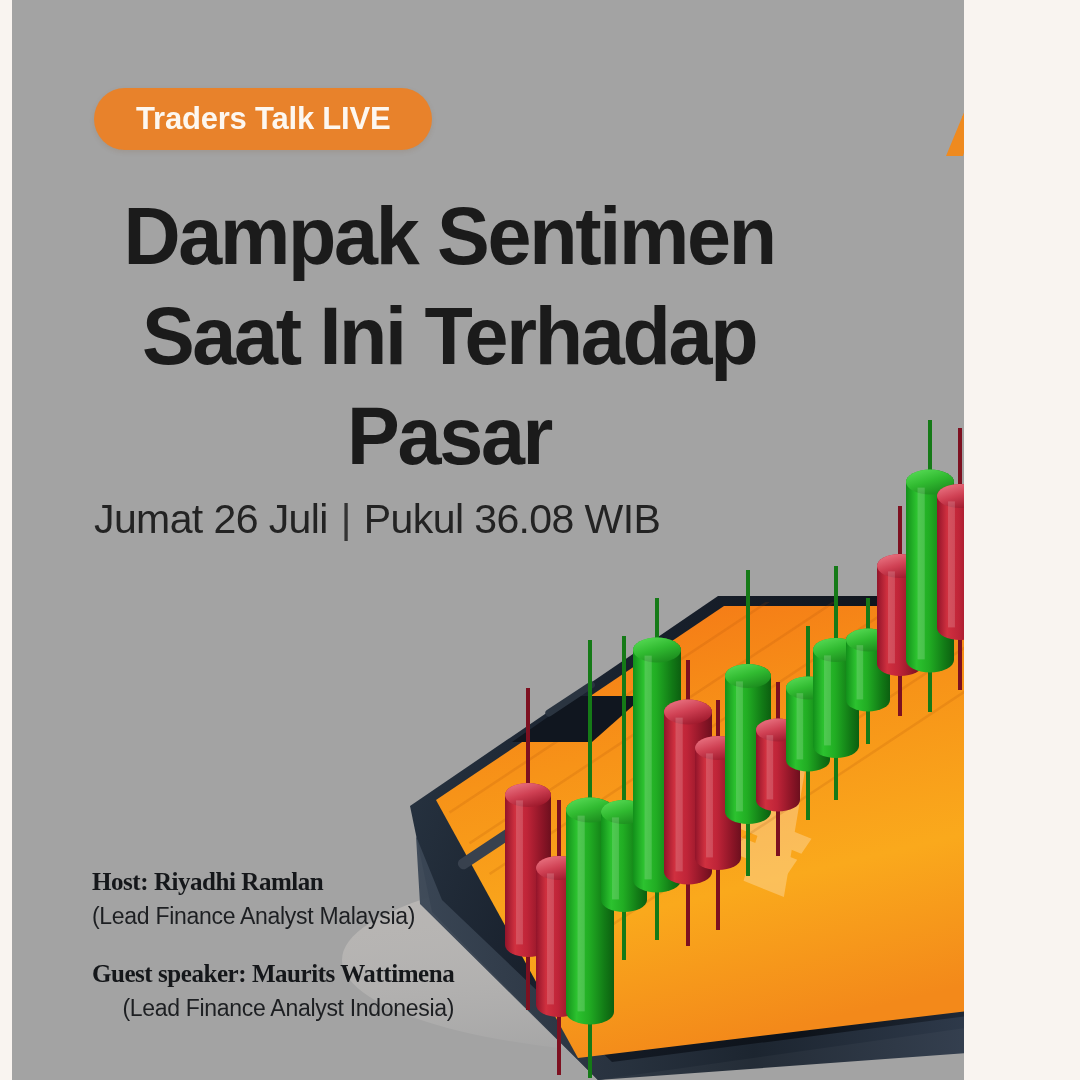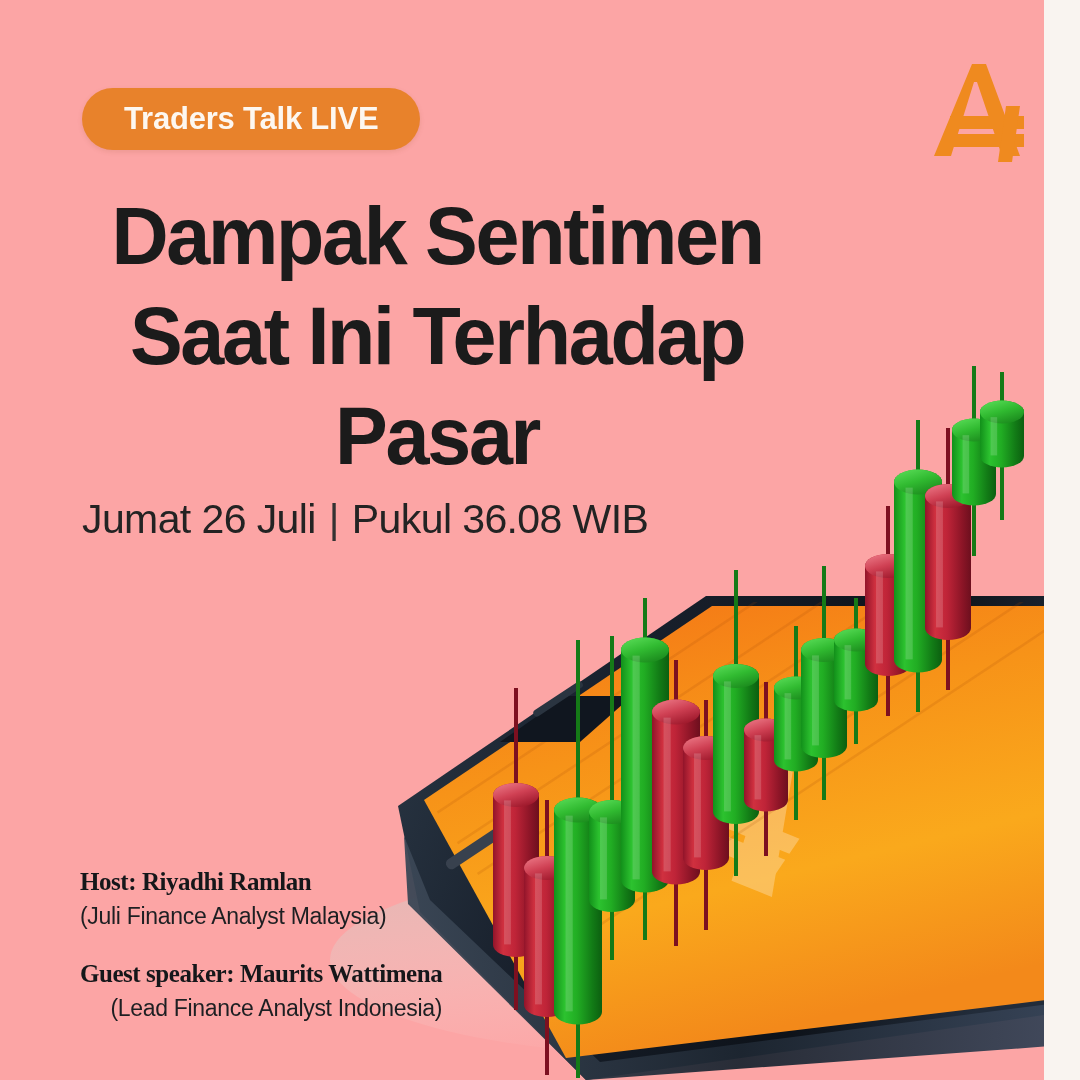--- a/index.html
+++ b/index.html
@@ -2,25 +2,26 @@
 <html><head>
 <meta charset="utf-8">
 <style>
   html, body {
     margin: 0;
     padding: 0;
     background: #f9f4f0;
   }
   #poster {
     position: relative;
-    width: 1044px;
+    width: 952px;
     height: 1080px;
     overflow: hidden;
-    background: #fca5a5;
+    background: #a3a3a3;
     font-family: "Liberation Sans", sans-serif;
+    margin-left: 12px;
     -webkit-font-smoothing: antialiased;
   }
 
   
   .brand-logo {
     position: absolute;
     left: 928px;
     top: 58px;
     width: 104px;
     height: 104px;
@@ -358,21 +359,21 @@
           <path d="M980,412 L980,456 A22,11.440000000000001 0 0 0 1024,456 L1024,412 A22,11.440000000000001 0 0 0 980,412 Z" fill="url(#gGreenBody)"></path>
           <ellipse cx="1002" cy="412" rx="22" ry="11.440000000000001" fill="url(#gGreenCap)"></ellipse>
           <rect x="990.56" y="417.148" width="6.6" height="38.28" fill="#ffffff" opacity="0.17"></rect>
         </g>
       </g>
   </svg>
 
   <div class="credits">
     <div class="credit-block">
       <div class="credit-name">Host: Riyadhi Ramlan</div>
-      <div class="credit-role">(Juli Finance Analyst Malaysia)</div>
+      <div class="credit-role">(Lead Finance Analyst Malaysia)</div>
     </div>
     <div class="credit-block">
       <div class="credit-name">Guest speaker: Maurits Wattimena</div>
       <div class="credit-role">(Lead Finance Analyst Indonesia)</div>
     </div>
   </div>
 
 </div>
 
 </body></html>

